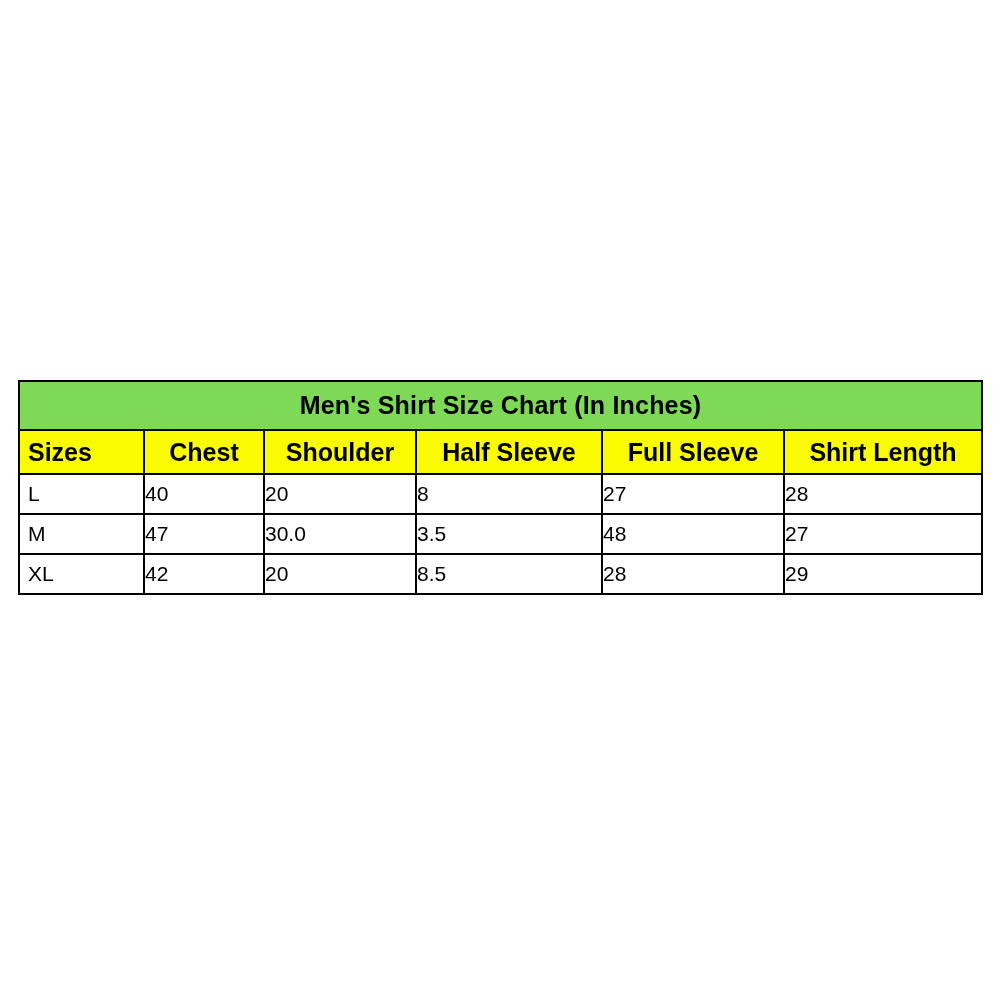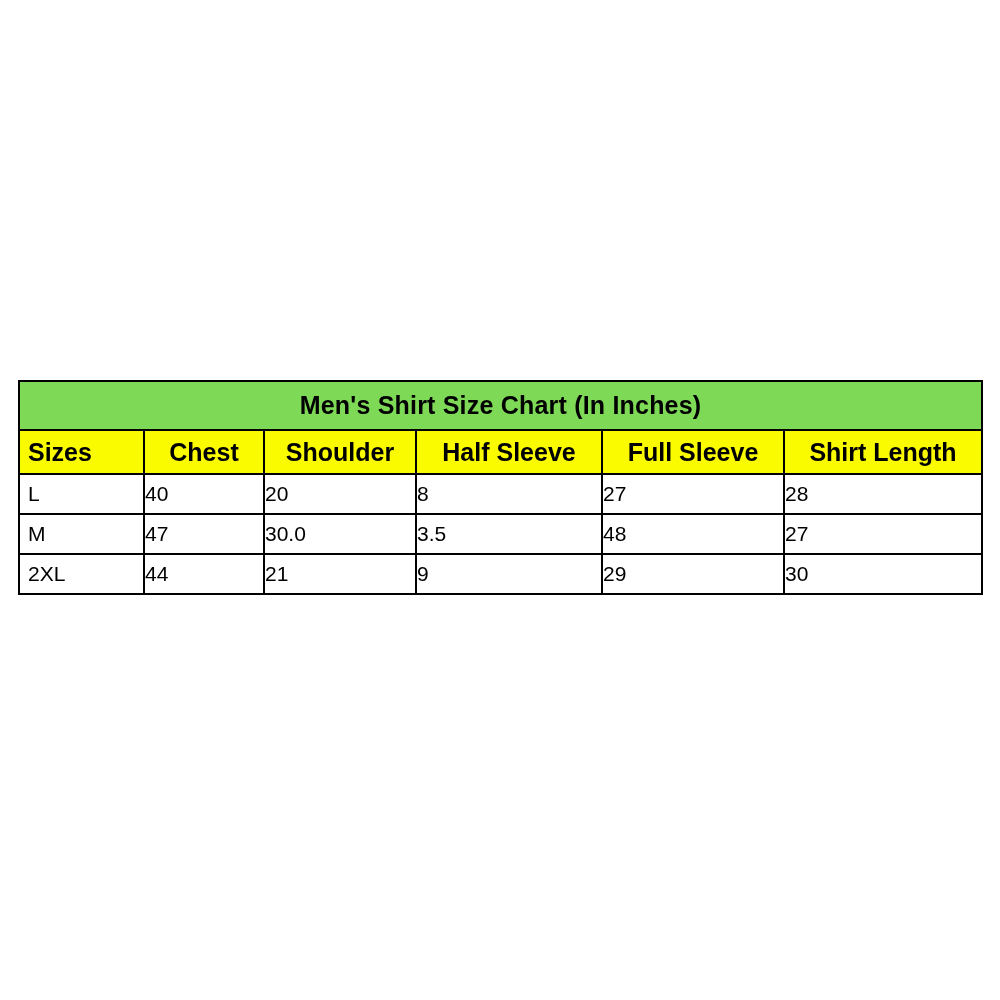--- a/index.html
+++ b/index.html
@@ -124,24 +124,24 @@
 
       <tr>
         <td class="data-cell first">M</td>
         <td class="data-cell">47</td>
         <td class="data-cell">30.0</td>
         <td class="data-cell">3.5</td>
         <td class="data-cell">48</td>
         <td class="data-cell">27</td>
       </tr>
 
+      <tr>
+        <td class="data-cell first">XL</td>
+        <td class="data-cell">42</td>
+        <td class="data-cell">20</td>
+        <td class="data-cell">8.5</td>
+        <td class="data-cell">28</td>
+        <td class="data-cell">29</td>
+      </tr>
 
-      <tr>
-        <td class="data-cell first">2XL</td>
-        <td class="data-cell">44</td>
-        <td class="data-cell">21</td>
-        <td class="data-cell">9</td>
-        <td class="data-cell">29</td>
-        <td class="data-cell">30</td>
-      </tr>
     </tbody>
   </table>
 </div>
 
 </body></html>

